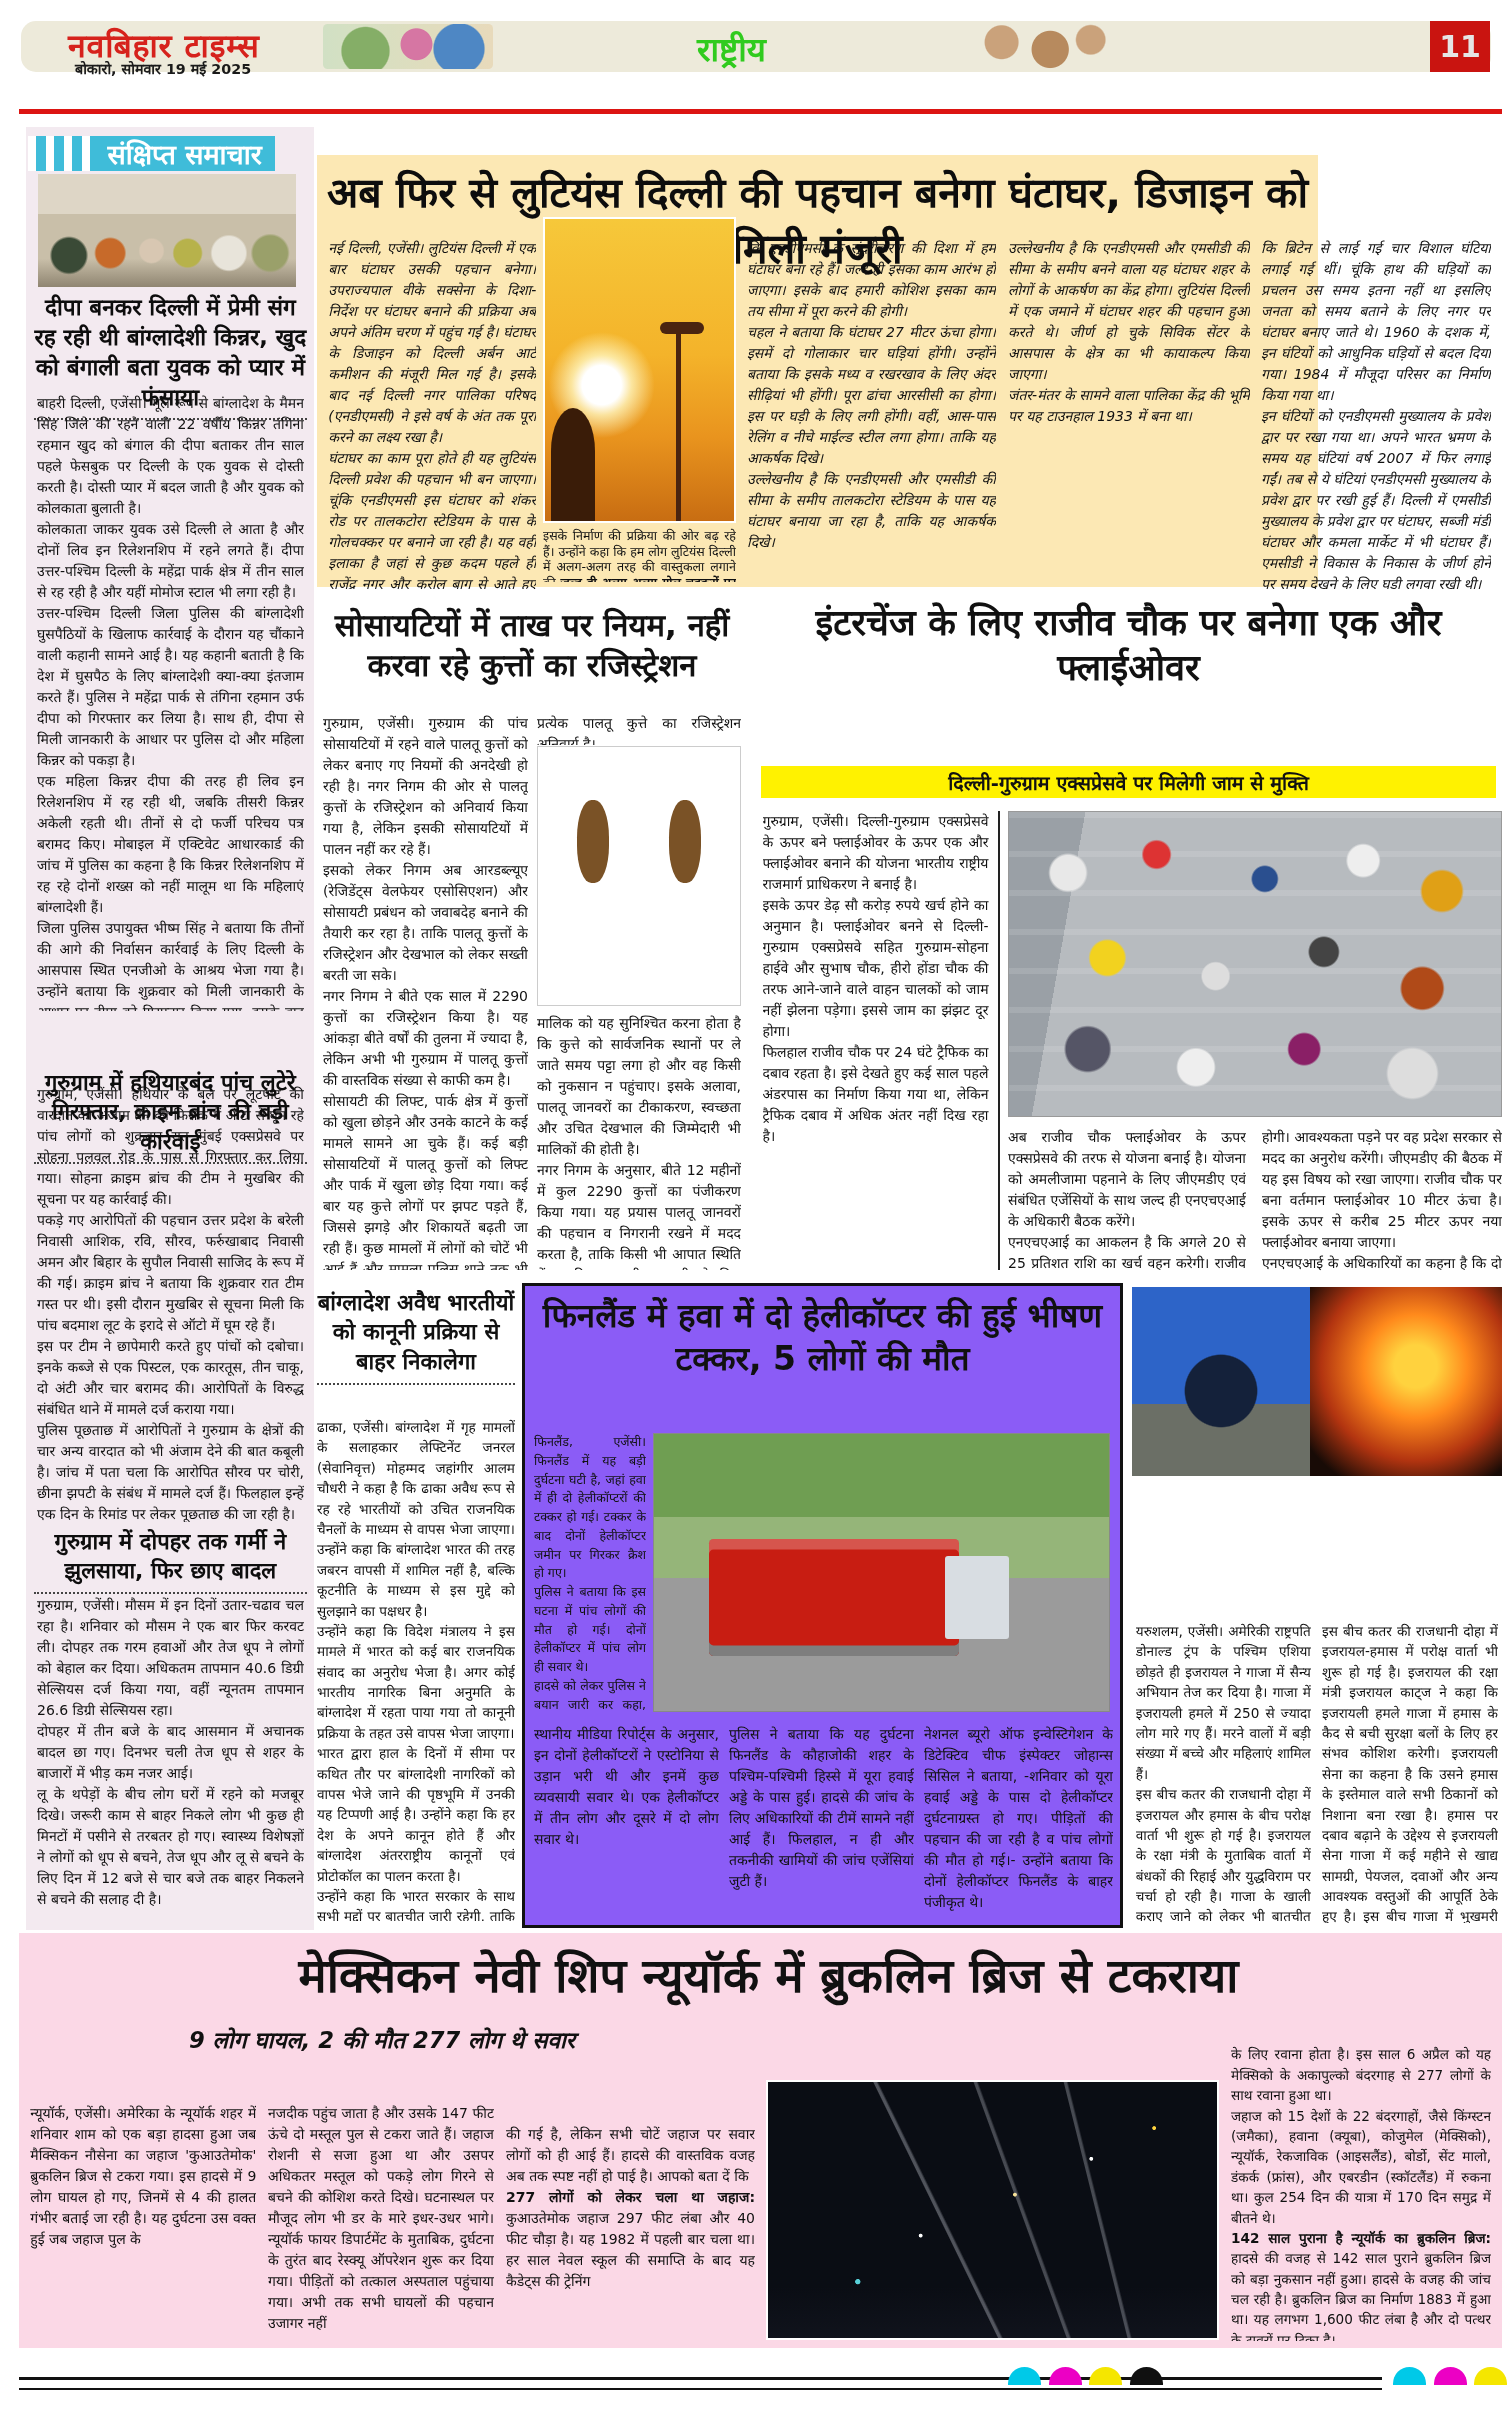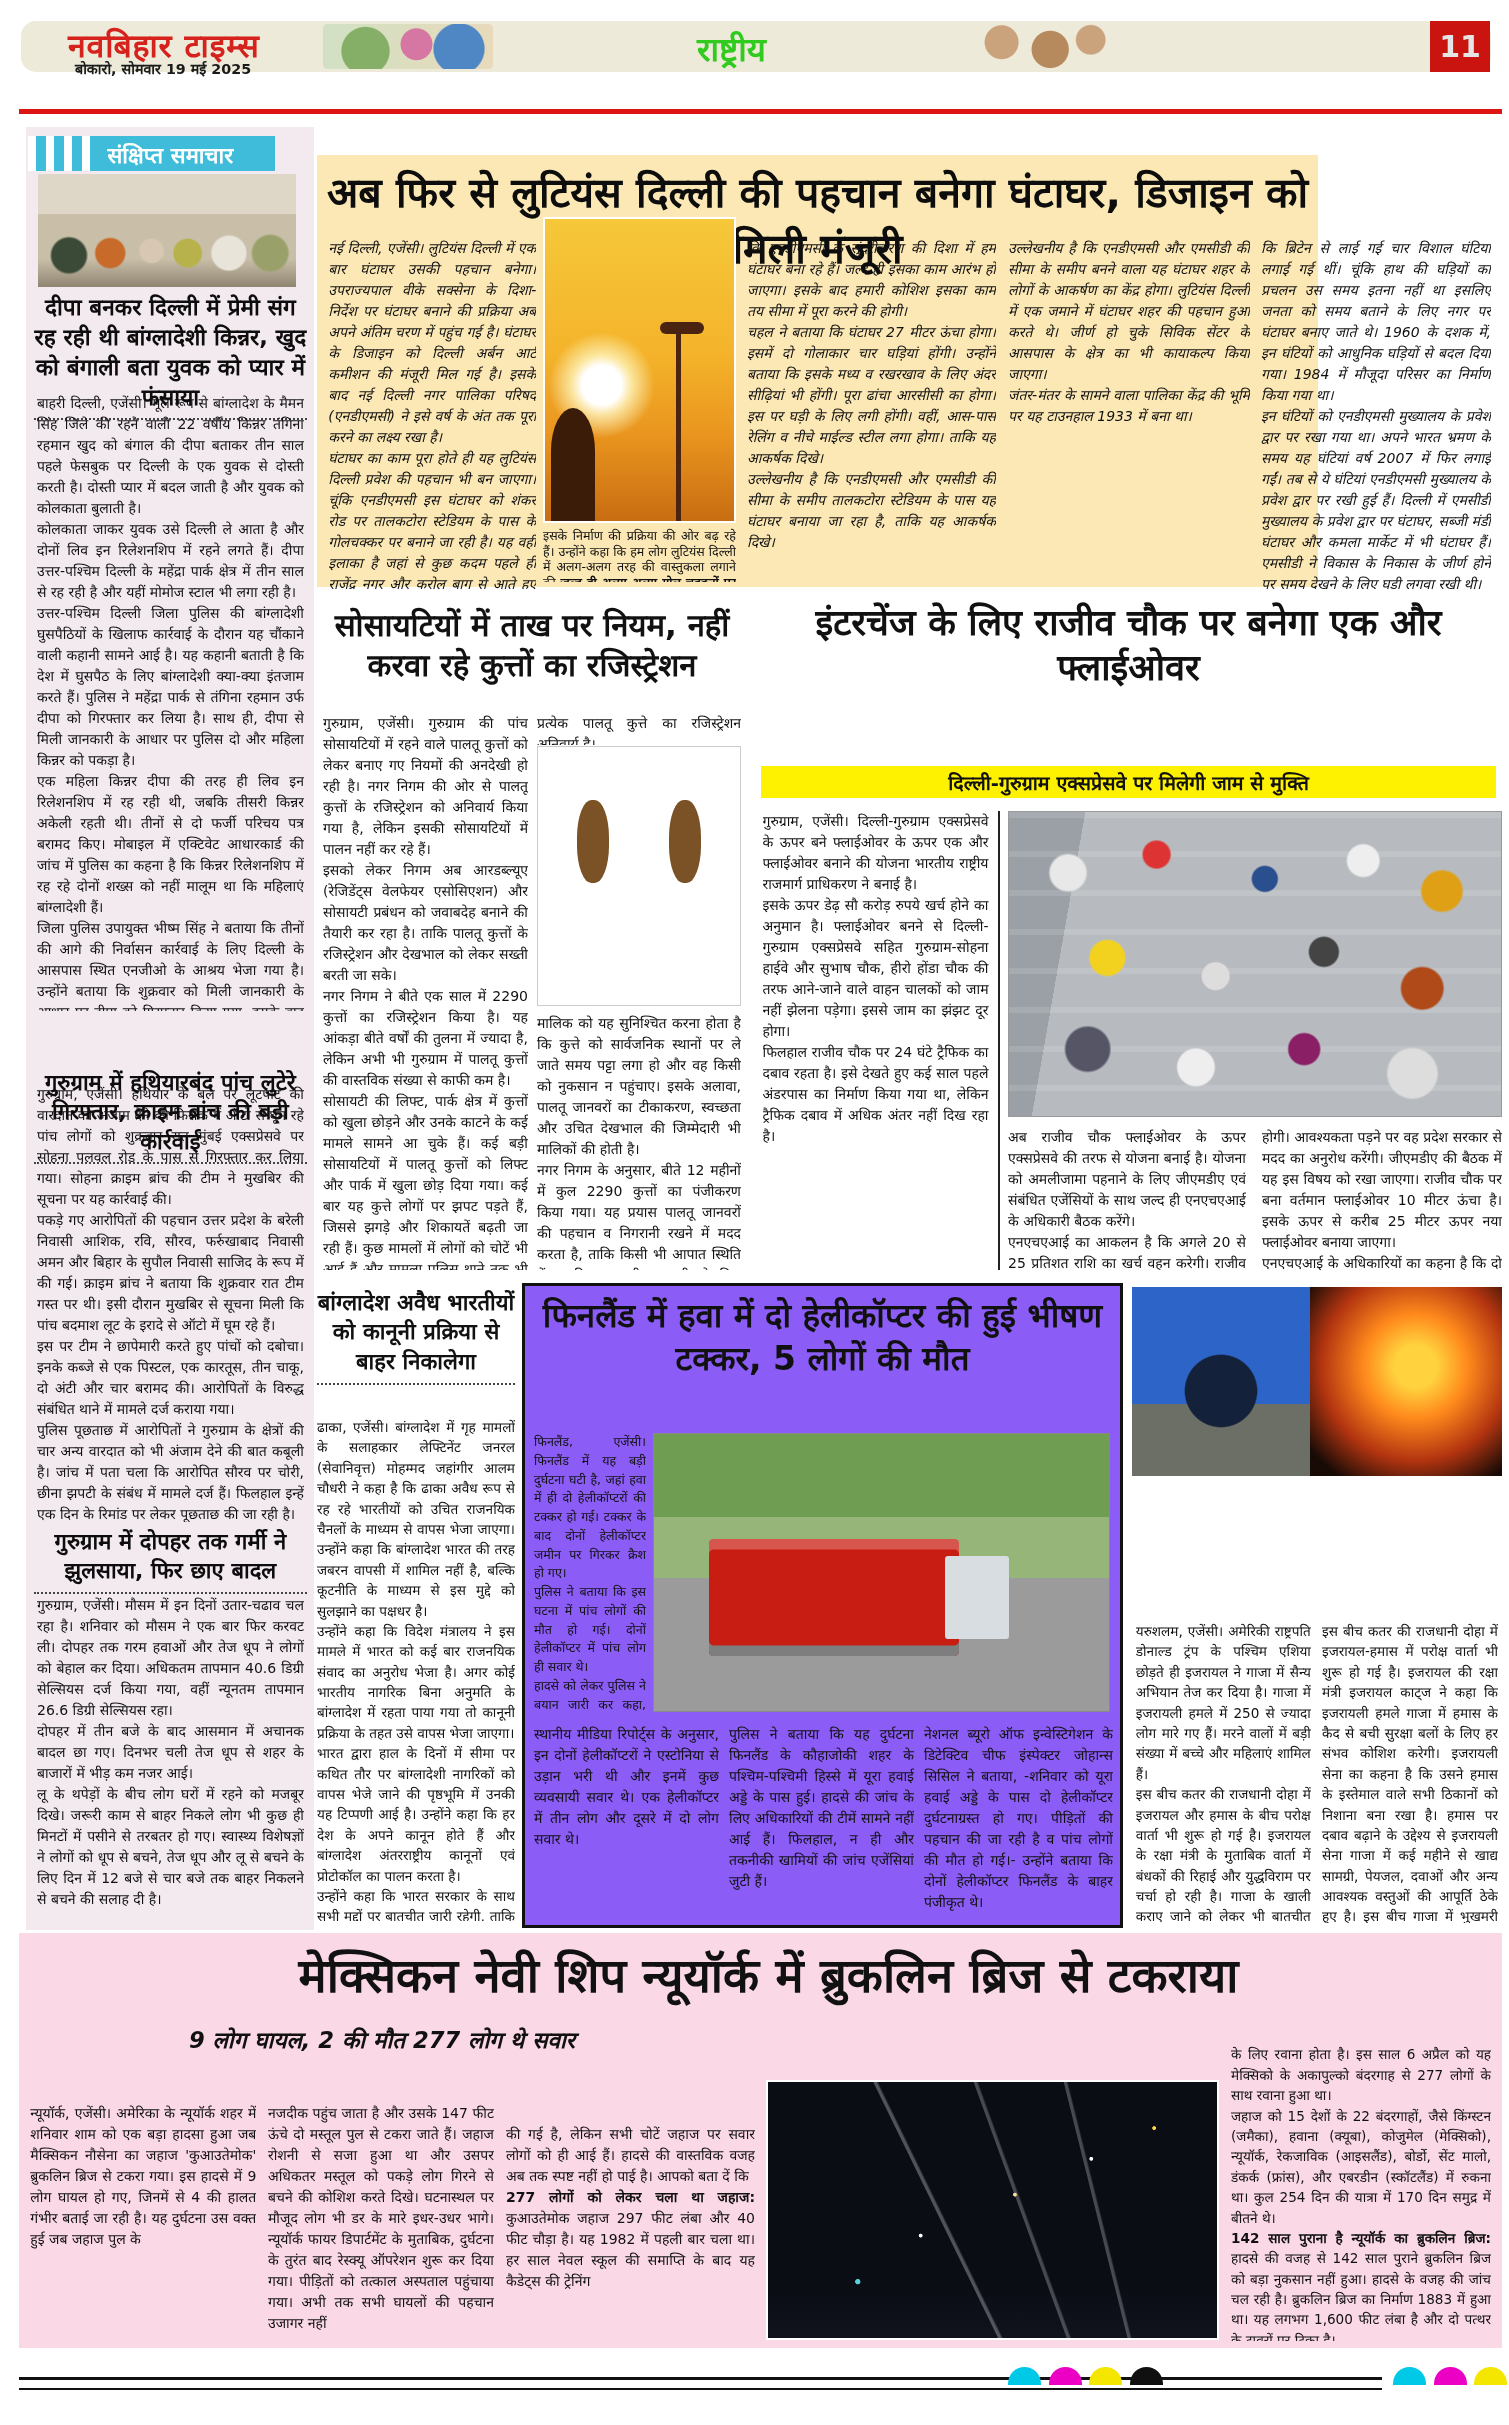--- a/index.html
+++ b/index.html
@@ -26,21 +26,21 @@
                  radial-gradient(circle at 60% 55%,#b78a5e 0 18%,transparent 19%),
                  radial-gradient(circle at 85% 35%,#caa27b 0 10%,transparent 11%),
                  linear-gradient(180deg,#edeada,#edeada);}
   .red-rule{left:19px;top:109px;width:1483px;height:5.3px;background:#dc1512;}
 
   
   .brief{left:26.4px;top:127px;width:288px;height:1803px;background:#f3eaf0;}
   .brief-band{left:1.5px;top:9px;width:247px;height:35px;background:#3fbcd9;display:flex;align-items:center;}
   .brief-stripes{width:69px;height:100%;
       background:repeating-linear-gradient(90deg,#ffffff 0 8.3px,transparent 8.3px 18px);}
-  .brief-title{color:#fff;font-size:22px;font-weight:bold;padding-left:10.6px;}
+  .brief-title{color:#fff;font-size:27px;font-weight:bold;padding-left:10.6px;}
   .photo-police{left:12px;top:47px;width:258px;height:113px;
       background:radial-gradient(circle at 12% 72%,#3a4a36 0 7%,transparent 8%),
                  radial-gradient(circle at 28% 70%,#c76a2a 0 7%,transparent 8%),
                  radial-gradient(circle at 44% 68%,#d8c7b2 0 7%,transparent 8%),
                  radial-gradient(circle at 58% 70%,#b7b24b 0 8%,transparent 9%),
                  radial-gradient(circle at 74% 70%,#e8e4da 0 8%,transparent 9%),
                  radial-gradient(circle at 90% 70%,#9aa06a 0 7%,transparent 8%),
                  linear-gradient(180deg,#ded6c6 0 35%,#c9bfa9 35% 75%,#8f8571 100%);}
   .brief-h{left:7.5px;width:273px;font-size:22.6px;font-weight:bold;line-height:1.33;text-align:center;color:#0d0d0d;}
   .brief-body{left:10.6px;width:267px;}

